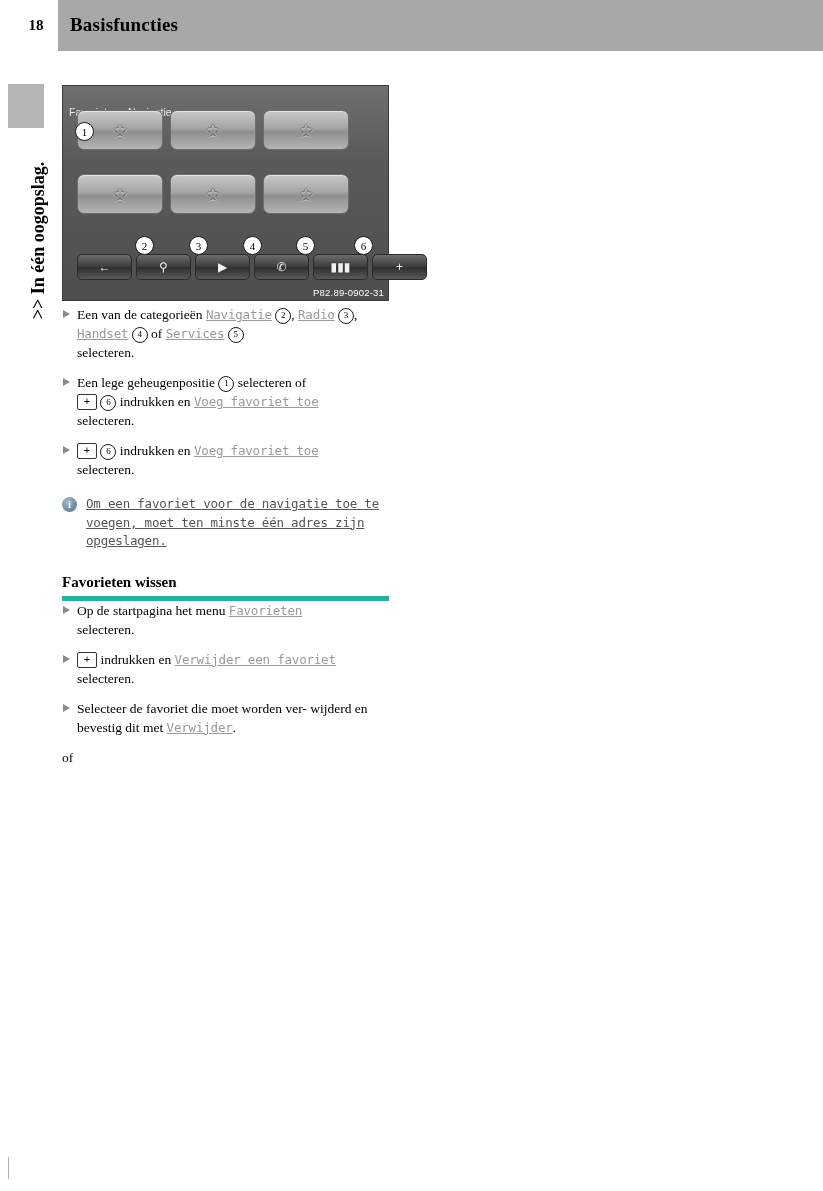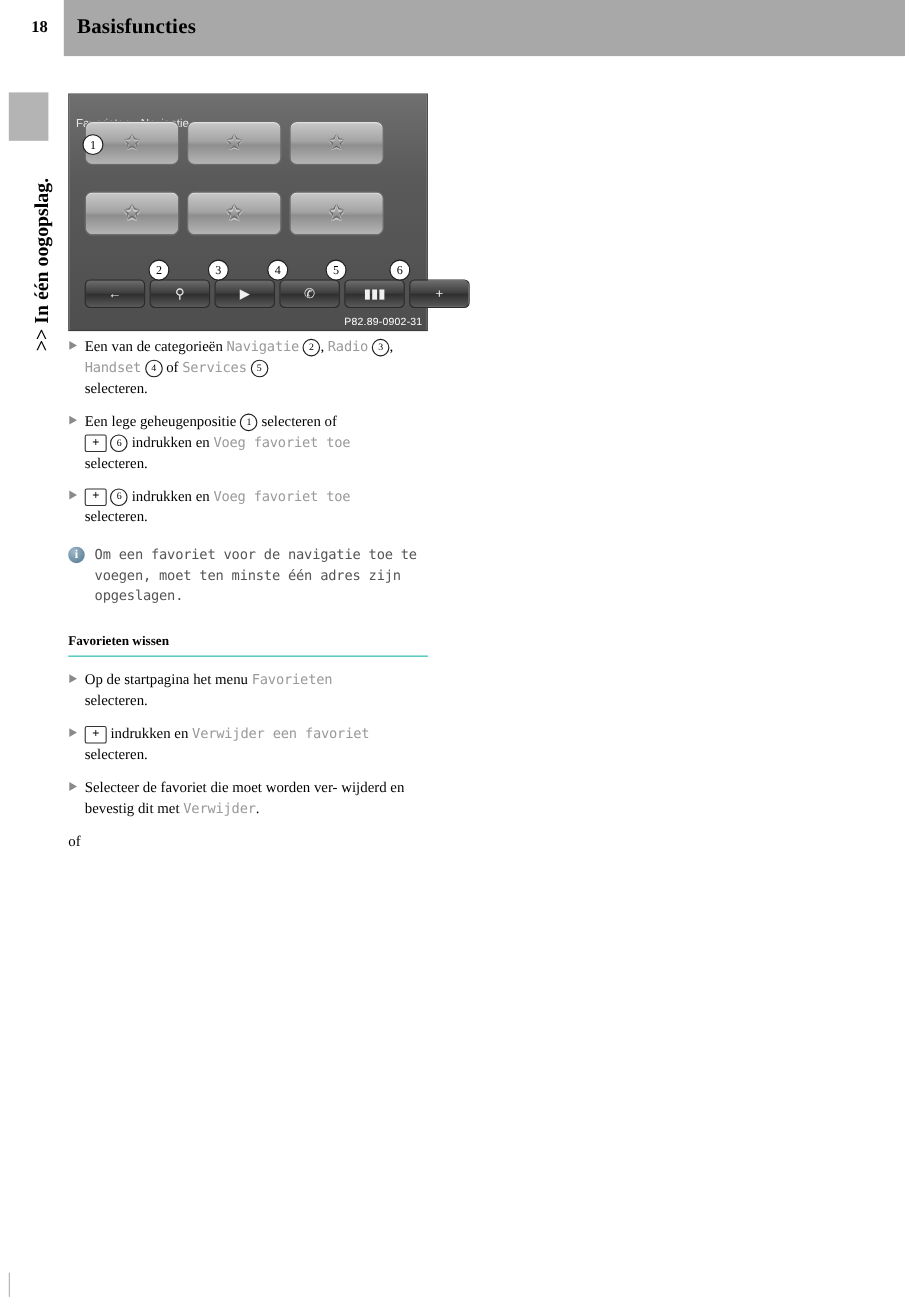--- a/index.html
+++ b/index.html
@@ -210,20 +210,21 @@
     border-bottom: 4.5px solid transparent;
   }
   .plain {
     margin-bottom: 11px;
   }
   .mono {
     font-family: "DejaVu Sans Mono", monospace;
     font-size: 12.5px;
     color: #9a9a9a;
     letter-spacing: -.2px;
+    text-decoration: underline;
   }
   .inline-circ {
     display: inline-block;
     width: 14px;
     height: 14px;
     border-radius: 50%;
     border: 1px solid #1a1a1a;
     font-size: 9px;
     line-height: 13px;
     text-align: center;
@@ -269,25 +270,24 @@
     font-weight: bold;
     font-size: 11px;
     line-height: 15px;
     text-align: center;
   }
 
   .subhead {
     margin-top: 22px;
     font-family: "Liberation Serif", serif;
     font-weight: bold;
-    font-size: 12px;
+    font-size: 15px;
     padding-bottom: 4px;
-    border-bottom: 1px solid #14b8a6;
+    border-bottom: 5px solid #14b8a6;
     width: 327px;
-    margin-bottom: 11px;
   }
   .of-line {
     margin: 0 0 8px 0;
   }
   .bottom-mark {
     position: absolute;
     left: 8px;
     bottom: 12px;
     width: 1px;
     height: 22px;

